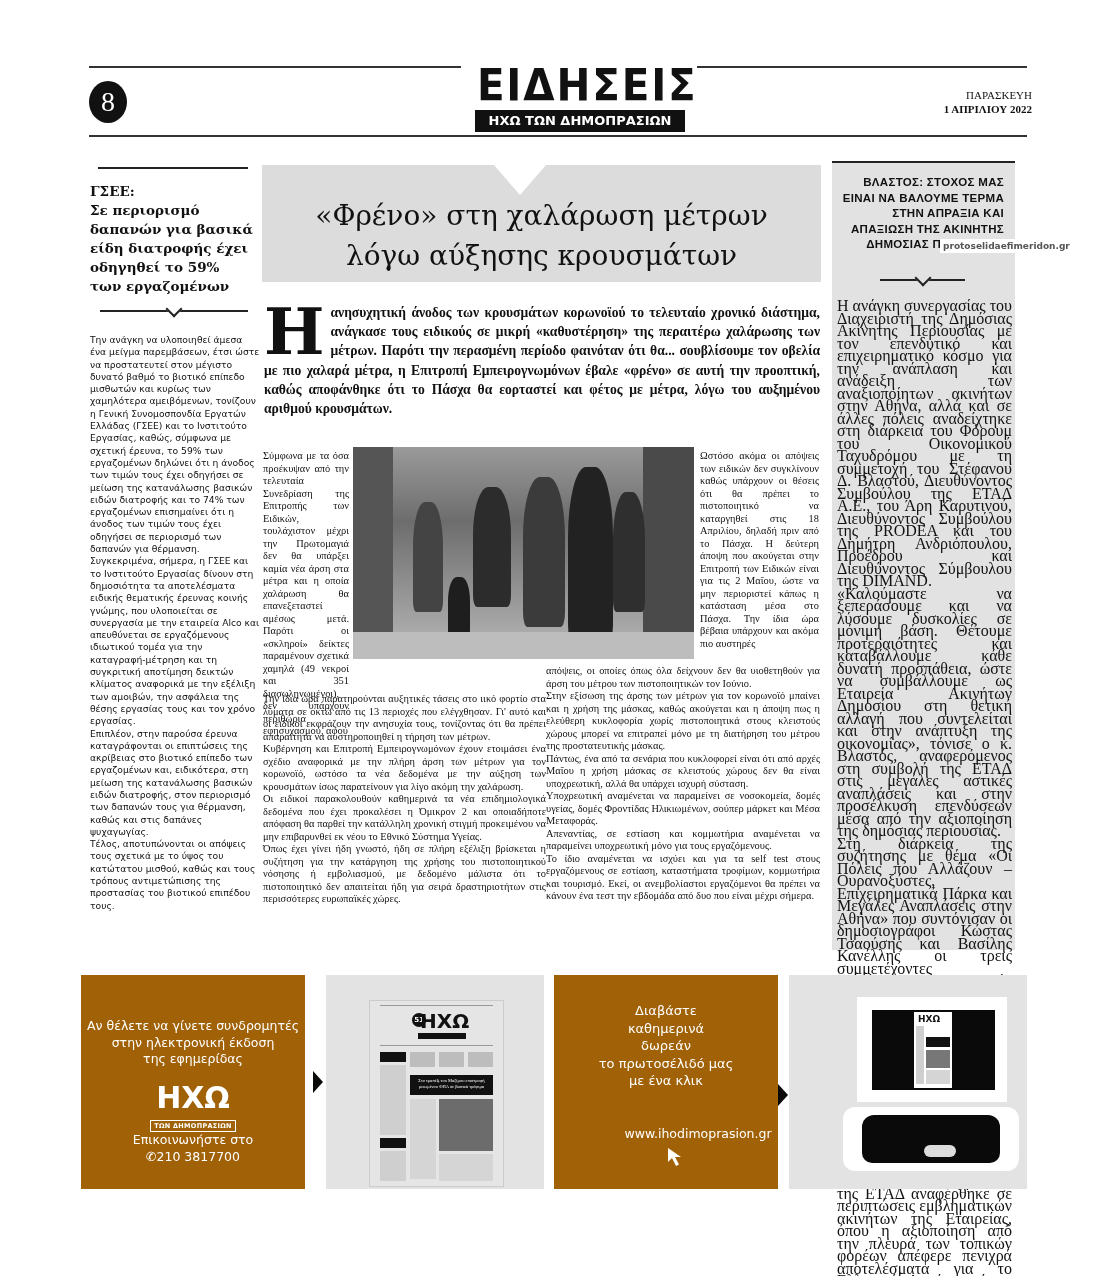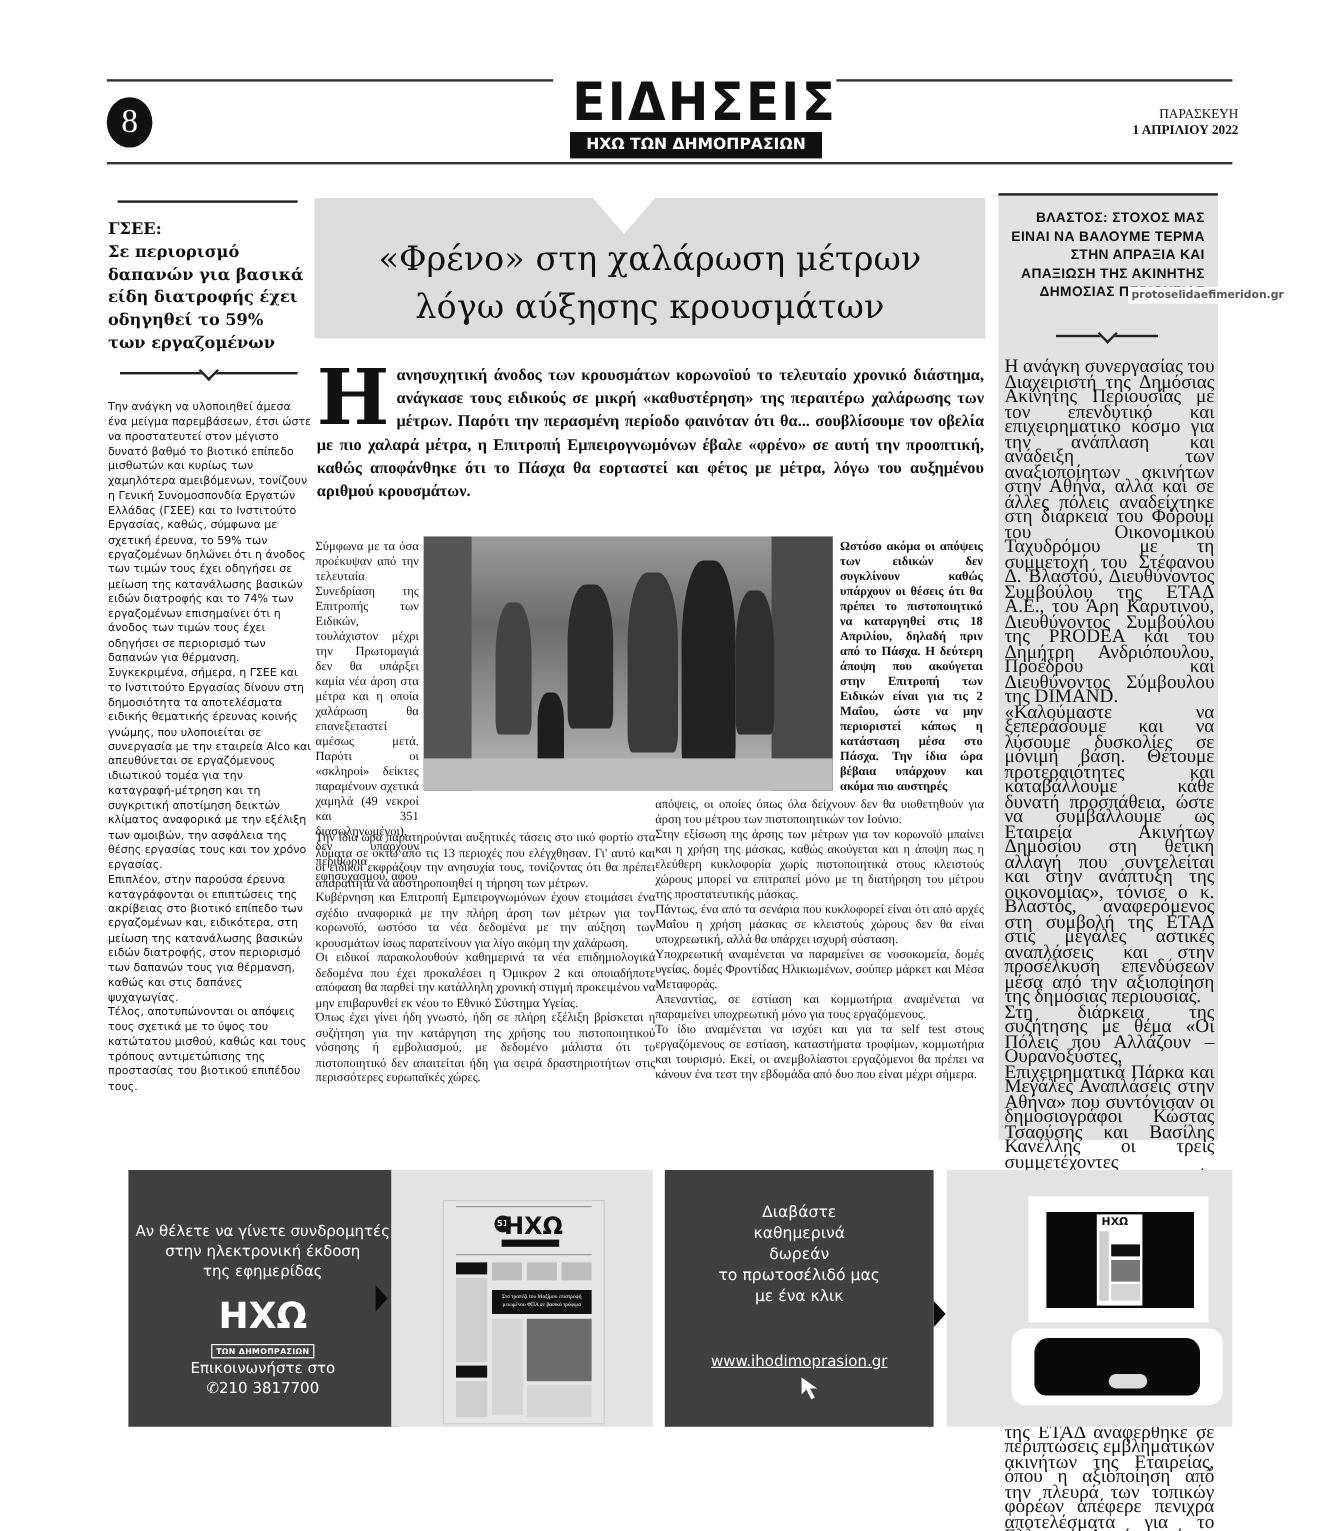--- a/index.html
+++ b/index.html
@@ -19,41 +19,41 @@
   .lcol-body p{margin:0;}
   
   .headbox{position:absolute;left:262px;top:165px;width:559px;height:117px;background:#dcdcdc;}
   .headnotch{position:absolute;left:494px;top:165px;width:0;height:0;border-left:26px solid transparent;border-right:26px solid transparent;border-top:30px solid #fff;}
   .headline{position:absolute;left:262px;top:196px;width:559px;text-align:center;font-family:"DejaVu Serif",serif;font-size:28px;line-height:40px;color:#111;}
   .lead{position:absolute;left:264px;top:303px;width:556px;font-family:"Liberation Serif",serif;font-weight:bold;font-size:13.6px;line-height:19.2px;text-align:justify;}
   .dropcap{float:left;font-family:"DejaVu Serif",serif;font-weight:bold;font-size:64px;line-height:54px;margin:2px 6px 0 0;}
   .body{font-family:"Liberation Serif",serif;font-size:10.4px;line-height:12.5px;text-align:justify;}
   .body p{margin:0;}
   .c1{position:absolute;left:263px;top:450px;width:86px;}
-  .c3{position:absolute;left:700px;top:450px;width:119px;font-weight:bold;}
+  .c3{position:absolute;left:700px;top:450px;width:119px;}
   .c1b{position:absolute;left:263px;top:693px;width:283px;}
   .c3b{position:absolute;left:546px;top:665px;width:274px;}
   .photo{position:absolute;left:353px;top:447px;width:341px;height:212px;background:linear-gradient(180deg,#9a9a9a 0%,#6d6d6d 35%,#8a8a8a 60%,#b9b9b9 100%);overflow:hidden;}
   .photo .fig{position:absolute;background:#2c2c2c;border-radius:40% 40% 10% 10%;}
   .photo .st{position:absolute;background:#3a3a3a;}
   
   .rbox{position:absolute;left:832px;top:163px;width:183px;height:787px;background:#e2e2e2;}
   .rtitle{position:absolute;left:832px;top:175px;width:172px;text-align:right;font-family:Liberation Sans, sans-serif;font-weight:bold;font-size:11.5px;line-height:15.5px;letter-spacing:0.3px;}
   .wmark{position:absolute;left:940px;top:239px;background:#fff;color:#555;font-family:"DejaVu Sans",sans-serif;font-size:9px;font-weight:bold;padding:0 3px;line-height:14px;}
   .rbody{position:absolute;left:837px;top:300px;width:175px;font-family:"Liberation Serif",serif;font-size:16px;line-height:12.5px;text-align:justify;}
   .rbody p{margin:0;}
   
-  .ad-black{position:absolute;background:#404040;color:#fff;font-family:"DejaVu Sans",sans-serif;}
+  .ad-black{position:absolute;background:#a16207;color:#fff;font-family:"DejaVu Sans",sans-serif;}
   .ad-grey{position:absolute;background:#e3e3e3;}
   .ad-arrow{position:absolute;width:0;height:0;border-top:11px solid transparent;border-bottom:11px solid transparent;border-left:10px solid #0a0a0a;}
   .adtxt{position:absolute;width:100%;text-align:center;font-size:12.5px;line-height:16.5px;}
   .ad-logo{position:absolute;text-align:center;}
   .ad-logo .big{font-family:"DejaVu Sans",sans-serif;font-weight:bold;font-size:30px;line-height:30px;color:#fff;}
   .ad-logo .small{display:inline-block;border:1px solid #fff;font-size:6.5px;font-weight:bold;padding:1px 3px;letter-spacing:0.3px;}
-  .url{text-decoration:underline;}
+  .url{padding-left:32px;}
   .paper{position:absolute;background:#e5e5e5;border:1px solid #ccc;}
   .laptop-screen{position:absolute;background:#fff;}
   .laptop-inner{position:absolute;background:#0a0a0a;}
   .laptop-base{position:absolute;background:#fff;border-radius:12px;}
   .laptop-kb{position:absolute;background:#0a0a0a;border-radius:12px 12px 10px 10px;}
   .laptop-pad{position:absolute;background:#ddd;border-radius:6px;}
 </style>
 </head>
 <body>
 
@@ -147,21 +147,21 @@
 <div class="rule" style="left:880px;top:279px;width:85px;height:1.5px;"></div>
 <div class="chev" style="left:917px;top:272px;background:#e2e2e2;"></div>
 <div class="rbody">
   <p>Η ανάγκη συνεργασίας του Διαχειριστή της Δημόσιας Ακίνητης Περιουσίας με τον επενδυτικό και επιχειρηματικό κόσμο για την ανάπλαση και ανάδειξη των αναξιοποίητων ακινήτων στην Αθήνα, αλλά και σε άλλες πόλεις αναδείχτηκε στη διάρκεια του Φόρουμ του Οικονομικού Ταχυδρόμου με τη συμμετοχή του Στέφανου Δ. Βλαστού, Διευθύνοντος Συμβούλου της ΕΤΑΔ Α.Ε., του Άρη Καρυτινού, Διευθύνοντος Συμβούλου της PRODEA και του Δημήτρη Ανδριόπουλου, Προέδρου και Διευθύνοντος Σύμβουλου της DIMAND.</p>
   <p>«Καλούμαστε να ξεπεράσουμε και να λύσουμε δυσκολίες σε μόνιμη βάση. Θέτουμε προτεραιότητες και καταβάλλουμε κάθε δυνατή προσπάθεια, ώστε να συμβάλλουμε ως Εταιρεία Ακινήτων Δημοσίου στη θετική αλλαγή που συντελείται και στην ανάπτυξη της οικονομίας», τόνισε ο κ. Βλαστός, αναφερόμενος στη συμβολή της ΕΤΑΔ στις μεγάλες αστικές αναπλάσεις και στην προσέλκυση επενδύσεων μέσα από την αξιοποίηση της δημόσιας περιουσίας.</p>
   <p>Στη διάρκεια της συζήτησης με θέμα «Οι Πόλεις που Αλλάζουν – Ουρανοξύστες, Επιχειρηματικά Πάρκα και Μεγάλες Αναπλάσεις στην Αθήνα» που συντόνισαν οι δημοσιογράφοι Κώστας Τσαούσης και Βασίλης Κανέλλης οι τρεις συμμετέχοντες μοιράστηκαν την εμπειρία τους από την υλοποίηση μεγάλων αναπτυξιακών έργων και τις μεγάλες δυσκολίες και καθυστερήσεις που δημιουργούνται για την αξιοποίηση των ακινήτων λόγω των συναρμοδιοτήτων και της εμπλοκής πολλών και διαφορετικών φορέων.</p>
   <p>Σχετικά με τις αντιστάσεις των τοπικών κοινωνιών στη βέλτιστη αξιοποίηση της δημόσιας περιουσίας, ο Διευθύνων Σύμβουλος της ΕΤΑΔ αναφέρθηκε σε περιπτώσεις εμβληματικών ακινήτων της Εταιρείας, όπου η αξιοποίηση από την πλευρά των τοπικών φορέων απέφερε πενιχρά αποτελέσματα για το Ελληνικό Δημόσιο, όπως και σε άλλες όπου η ΕΤΑΔ πρόσφατα ανέκτησε τον έλεγχο σημαντικών ακινήτων της, έπειτα από καταπατήσεις δεκαετιών.</p>
   <p>«Στόχος μας είναι με ταχύτητα, ευελιξία και αποτελεσματικότητα να θέσουμε τέρμα στην απραξία και απαξίωση των δημοσίων ακινήτων», σημείωσε ο κ. Βλαστός, υπογραμμίζοντας πως η διαδικασία της ψηφιοποίησης μπορεί να συμβάλλει σημαντικά στη διαχείριση του χαρτοφυλακίου της ΕΤΑΔ.</p>
 </div>
 
-<div class="ad-black" style="left:107px;top:975px;width:224px;height:214px;">
+<div class="ad-black" style="left:81px;top:975px;width:224px;height:214px;">
   <div class="adtxt" style="top:43px;">
     <div>Αν θέλετε να γίνετε συνδρομητές</div>
     <div>στην ηλεκτρονική έκδοση</div>
     <div>της εφημερίδας</div>
   </div>
   <div class="ad-logo" style="left:0;top:108px;width:100%;">
     <div class="big">ΗΧΩ</div>
     <div class="small">ΤΩΝ ΔΗΜΟΠΡΑΣΙΩΝ</div>
   </div>
   <div class="adtxt" style="top:157px;">

